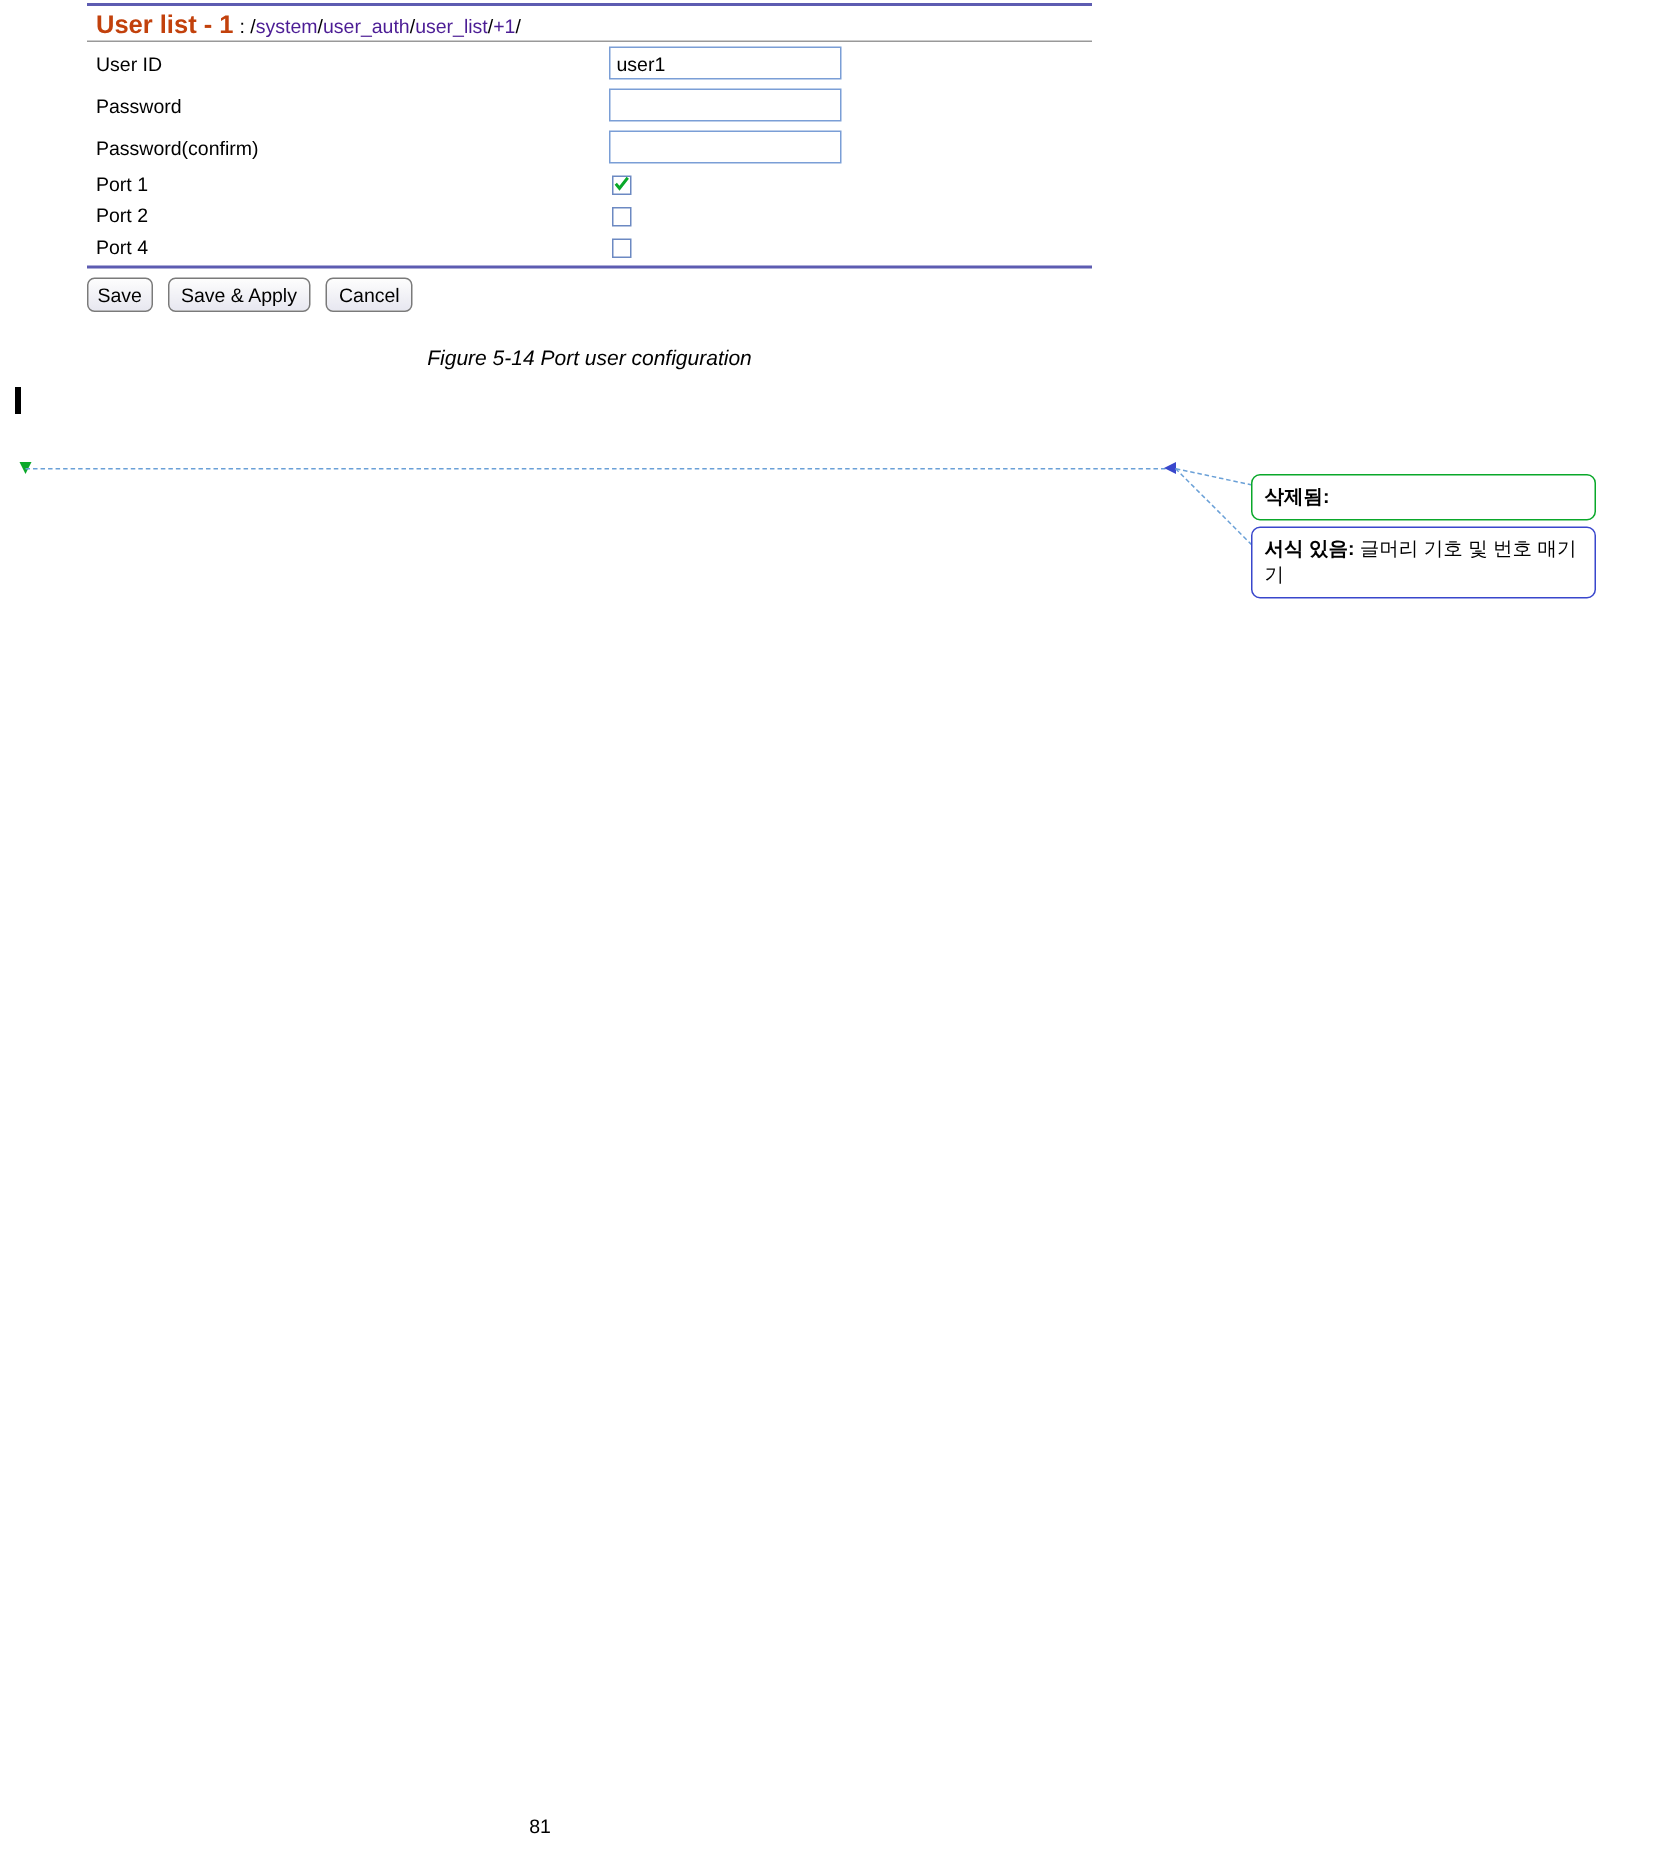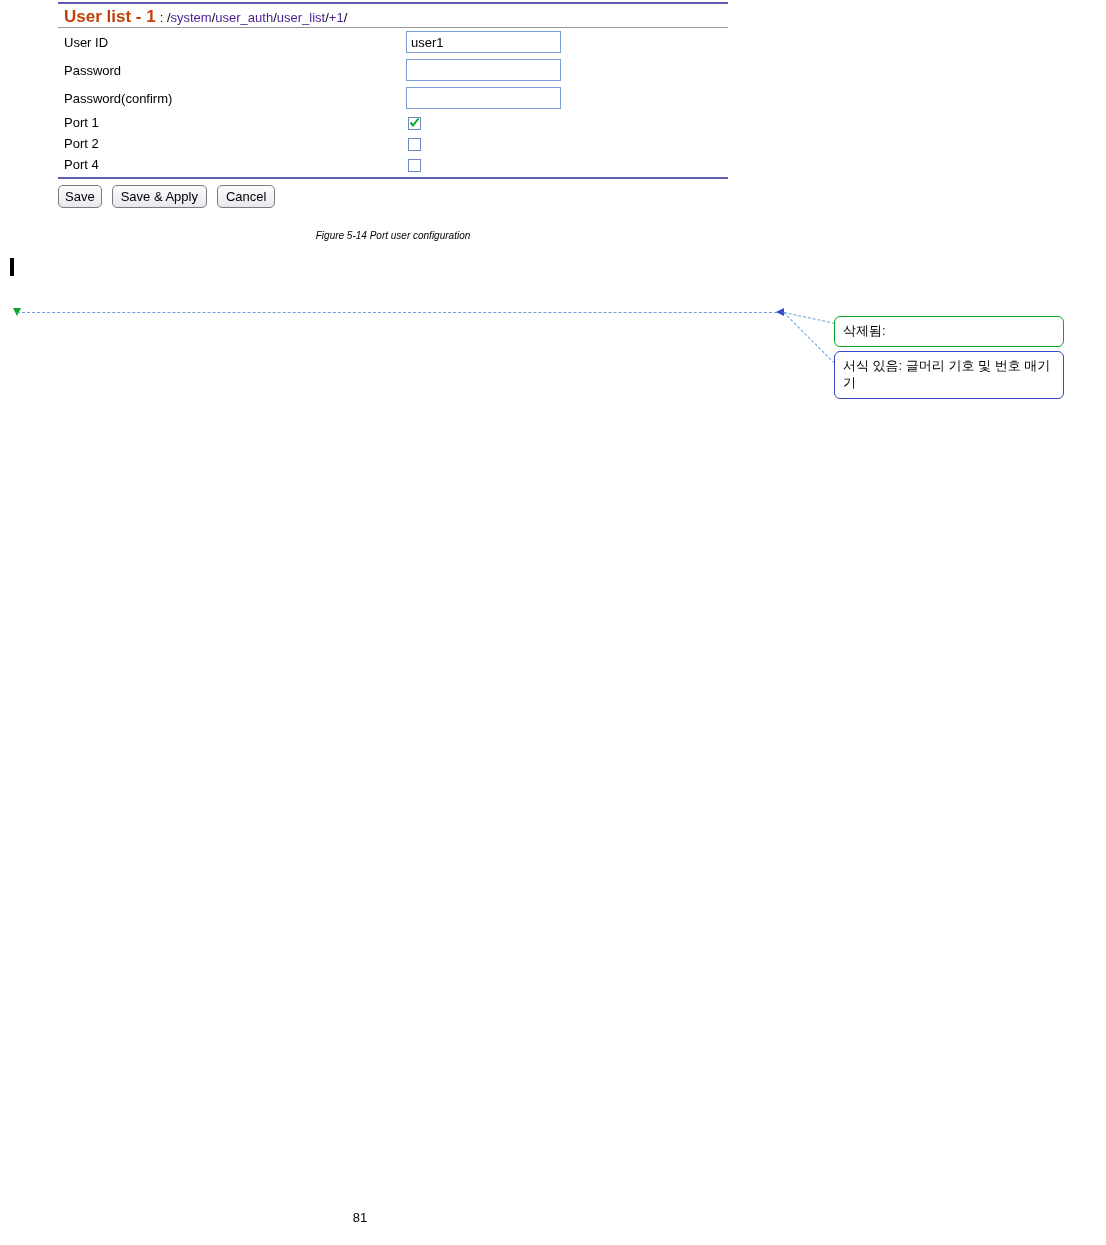--- a/index.html
+++ b/index.html
@@ -109,21 +109,21 @@
     color: #000;
   }
   .btn.sm {
     padding: 2px 6px;
   }
   .figure-caption {
     text-align: center;
     font-style: italic;
     margin-top: 22px;
     width: 670px;
-    font-size: 10px;
+    font-size: 14px;
   }
   .change-mark {
     position: absolute;
     left: 10px;
     top: 258px;
     width: 4px;
     height: 18px;
     background: #000;
   }
   .dash-line {
@@ -188,21 +188,21 @@
     background: #fff;
     line-height: 1.35;
   }
   .callout.green {
     border: 1.5px solid #0aa82a;
   }
   .callout.blue {
     border: 1.5px solid #3947cc;
   }
   .callout .strong {
-    font-weight: normal;
+    font-weight: bold;
   }
   .callout .faint {
     color: #8a8a8a;
     font-size: 11px;
     letter-spacing: -0.5px;
   }
   .page-number {
     position: absolute;
     left: 0;
     width: 720px;

